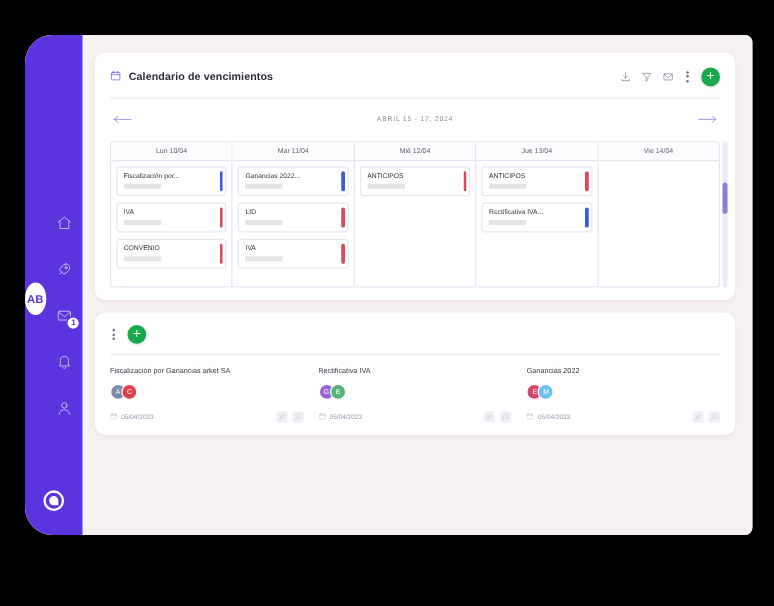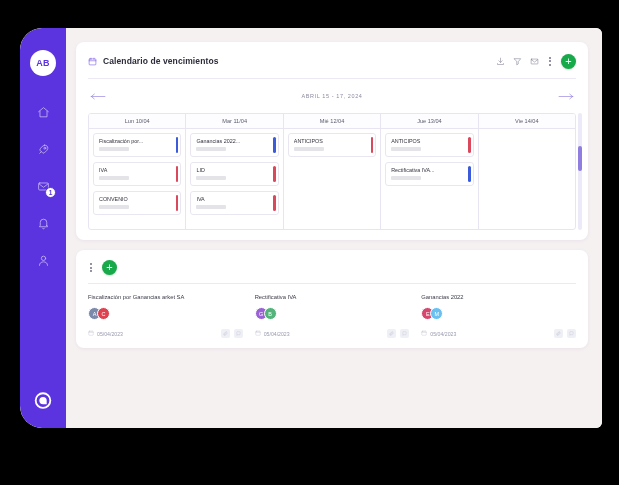--- a/index.html
+++ b/index.html
@@ -19,21 +19,21 @@
     border-radius: 22px 6px 6px 22px;
     overflow: hidden;
     display: flex;
   }
 
   
   #sidebar {
     width: 46px; height: 100%;
     background: #5b33df;
     border-radius: 22px 0 0 22px;
-    display: flex; flex-direction: column; align-items: center;
+    display: flex; flex-direction: row; align-items: center;
     padding-top: 22px;
     position: relative;
     flex: 0 0 46px;
   }
   .avatar-badge {
     width: 26px; height: 26px; border-radius: 50%;
     background: #ffffff; color: #5b33df;
     display: flex; align-items: center; justify-content: center;
     font-size: 9px; font-weight: bold; letter-spacing: .3px;
   }

